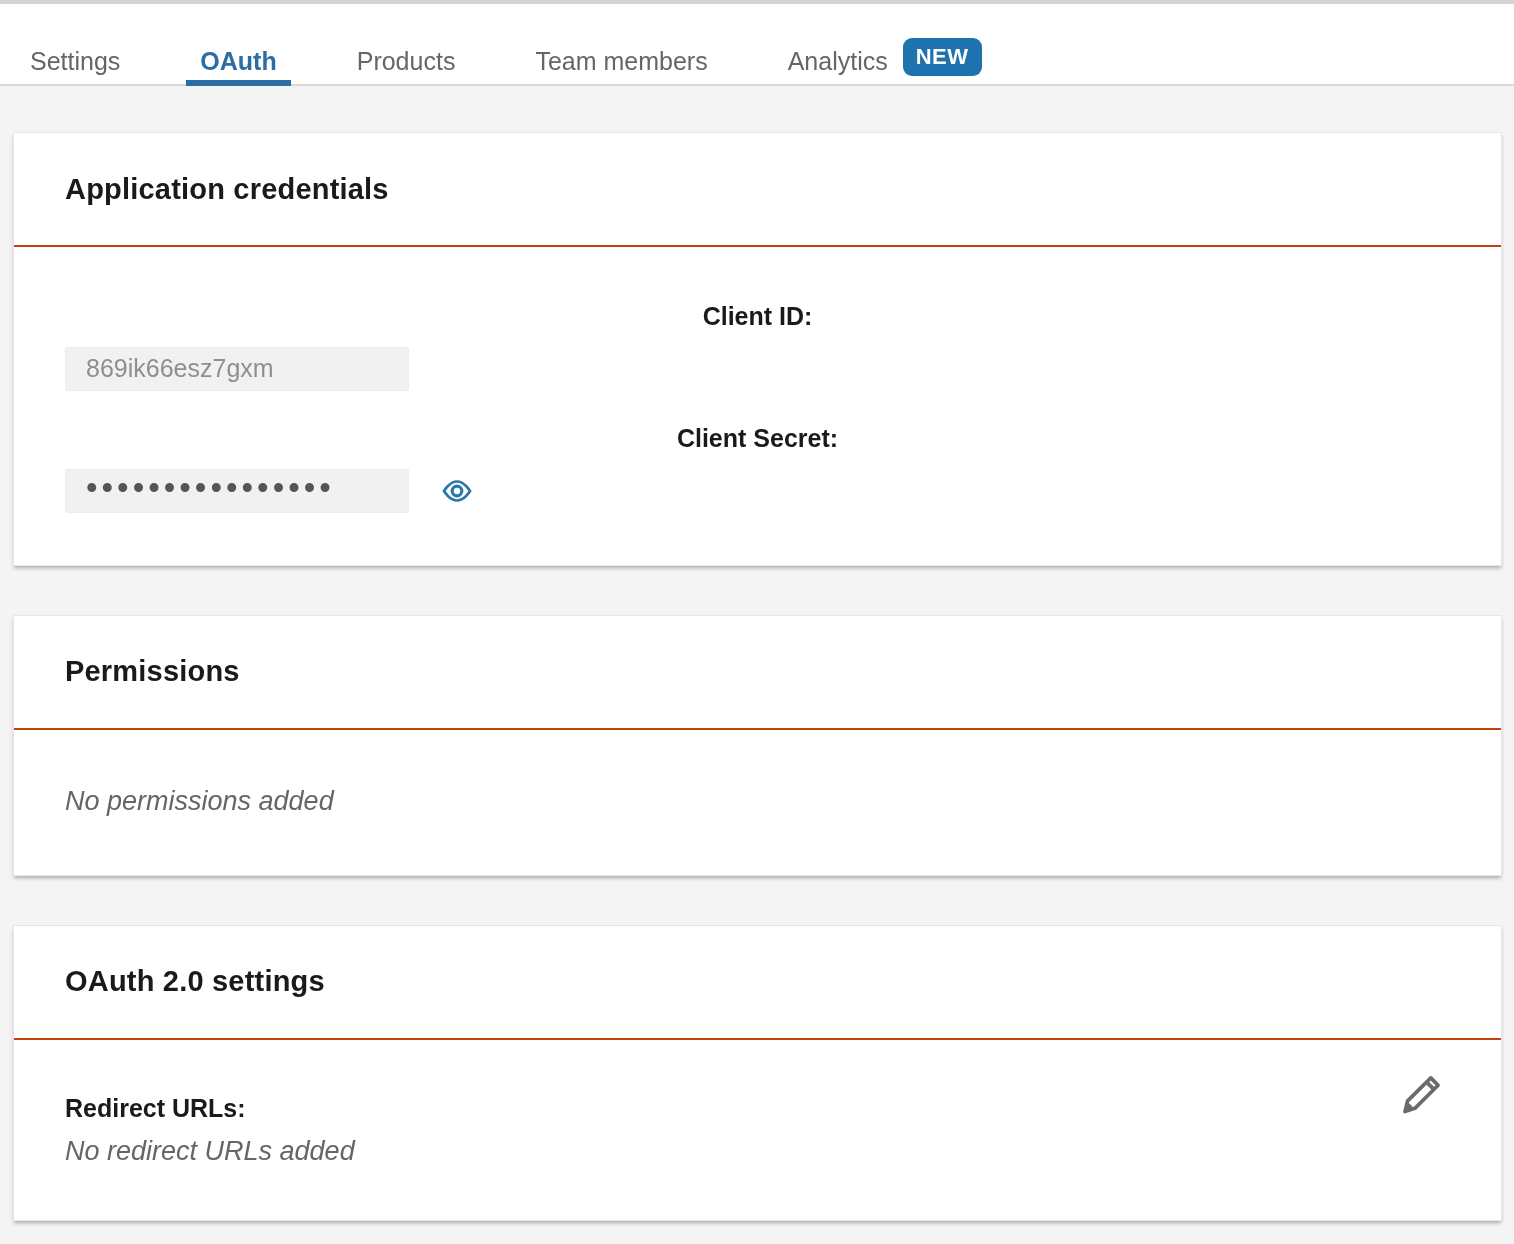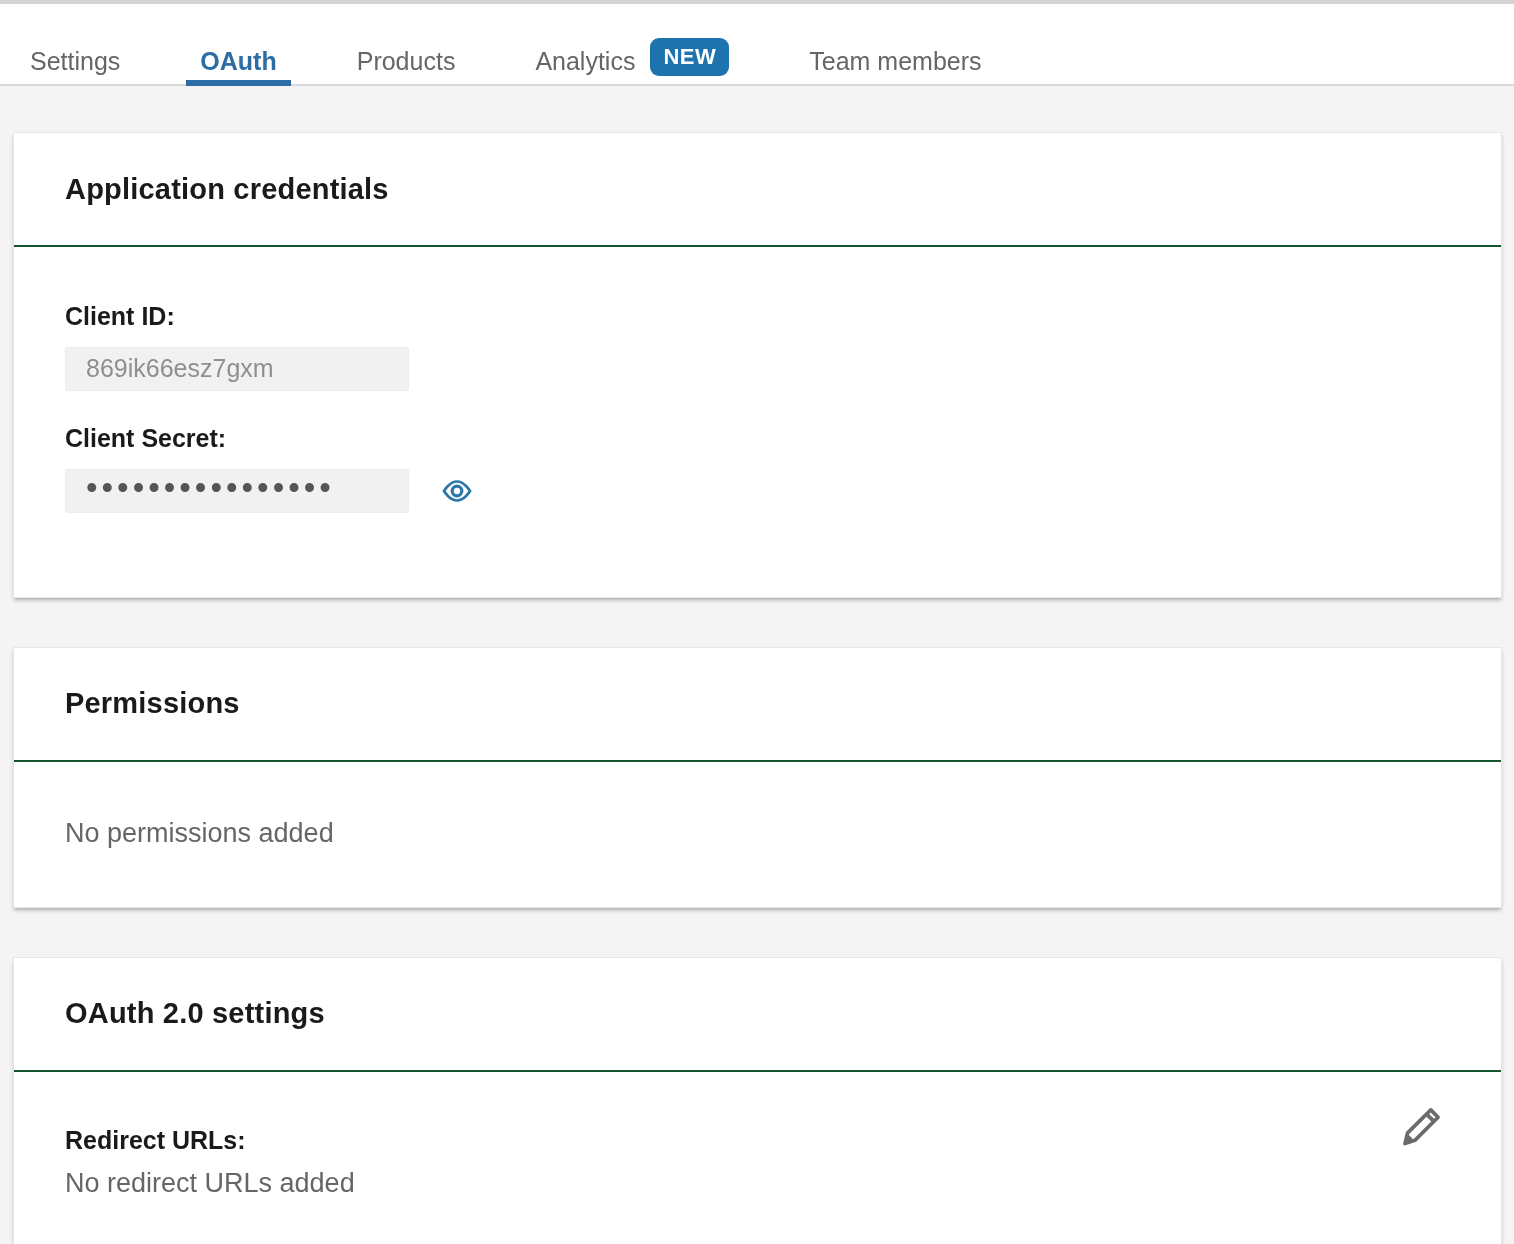--- a/index.html
+++ b/index.html
@@ -61,32 +61,32 @@
     background: #ffffff;
     border: 1px solid #e7e7e7;
     box-shadow: 0 3px 4px -1px rgba(0,0,0,0.30);
   }
   .card + .card { margin-top: 49px; }
   .card-header {
     height: 114px;
     display: flex;
     align-items: center;
     padding: 0 51px;
-    border-bottom: 2px solid #14532d;
+    border-bottom: 2px solid #c2410c;
   }
   .card-header h2 {
     margin: 0;
     font-size: 29px;
     font-weight: 700;
     color: #1a1a1a;
     letter-spacing: 0.2px;
   }
 
   
-  .cred-body { padding: 55px 51px 84px; }
+  .cred-body { padding: 55px 51px 52px; text-align: center; }
   .field-label {
     font-size: 25px;
     font-weight: 700;
     color: #1a1a1a;
     line-height: 1.15;
     margin-bottom: 16px;
   }
   .text-field {
     width: 344px;
     height: 44px;
@@ -116,20 +116,21 @@
     cursor: pointer;
     display: flex;
     align-items: center;
   }
   .eye-btn { margin-left: 31px; }
 
   
   .perm-body { padding: 56px 51px 58px; }
   .empty-note {
     font-size: 27px;
+    font-style: italic;
     color: #666666;
     line-height: 1.15;
   }
 
   
   .oauth-body { position: relative; padding: 54px 51px 53px; border-radius: 11px; }
   .oauth-body .field-label { margin-bottom: 14px; }
   .edit-btn { position: absolute; top: 31px; right: 56px; }
 </style>
 </head>
@@ -139,25 +140,25 @@
   <div class="tab">
     <span>Settings</span>
   </div>
   <div class="tab active">
     <span>OAuth</span>
   </div>
   <div class="tab">
     <span>Products</span>
   </div>
   <div class="tab">
+    <span>Team members</span>
+  </div>
+  <div class="tab">
     <span>Analytics</span>
     <span class="badge">NEW</span>
-  </div>
-  <div class="tab">
-    <span>Team members</span>
   </div>
 </header>
 
 <main>
 
   <section class="card">
     <div class="card-header">
       <h2>Application credentials</h2>
     </div>
     <div class="cred-body">

